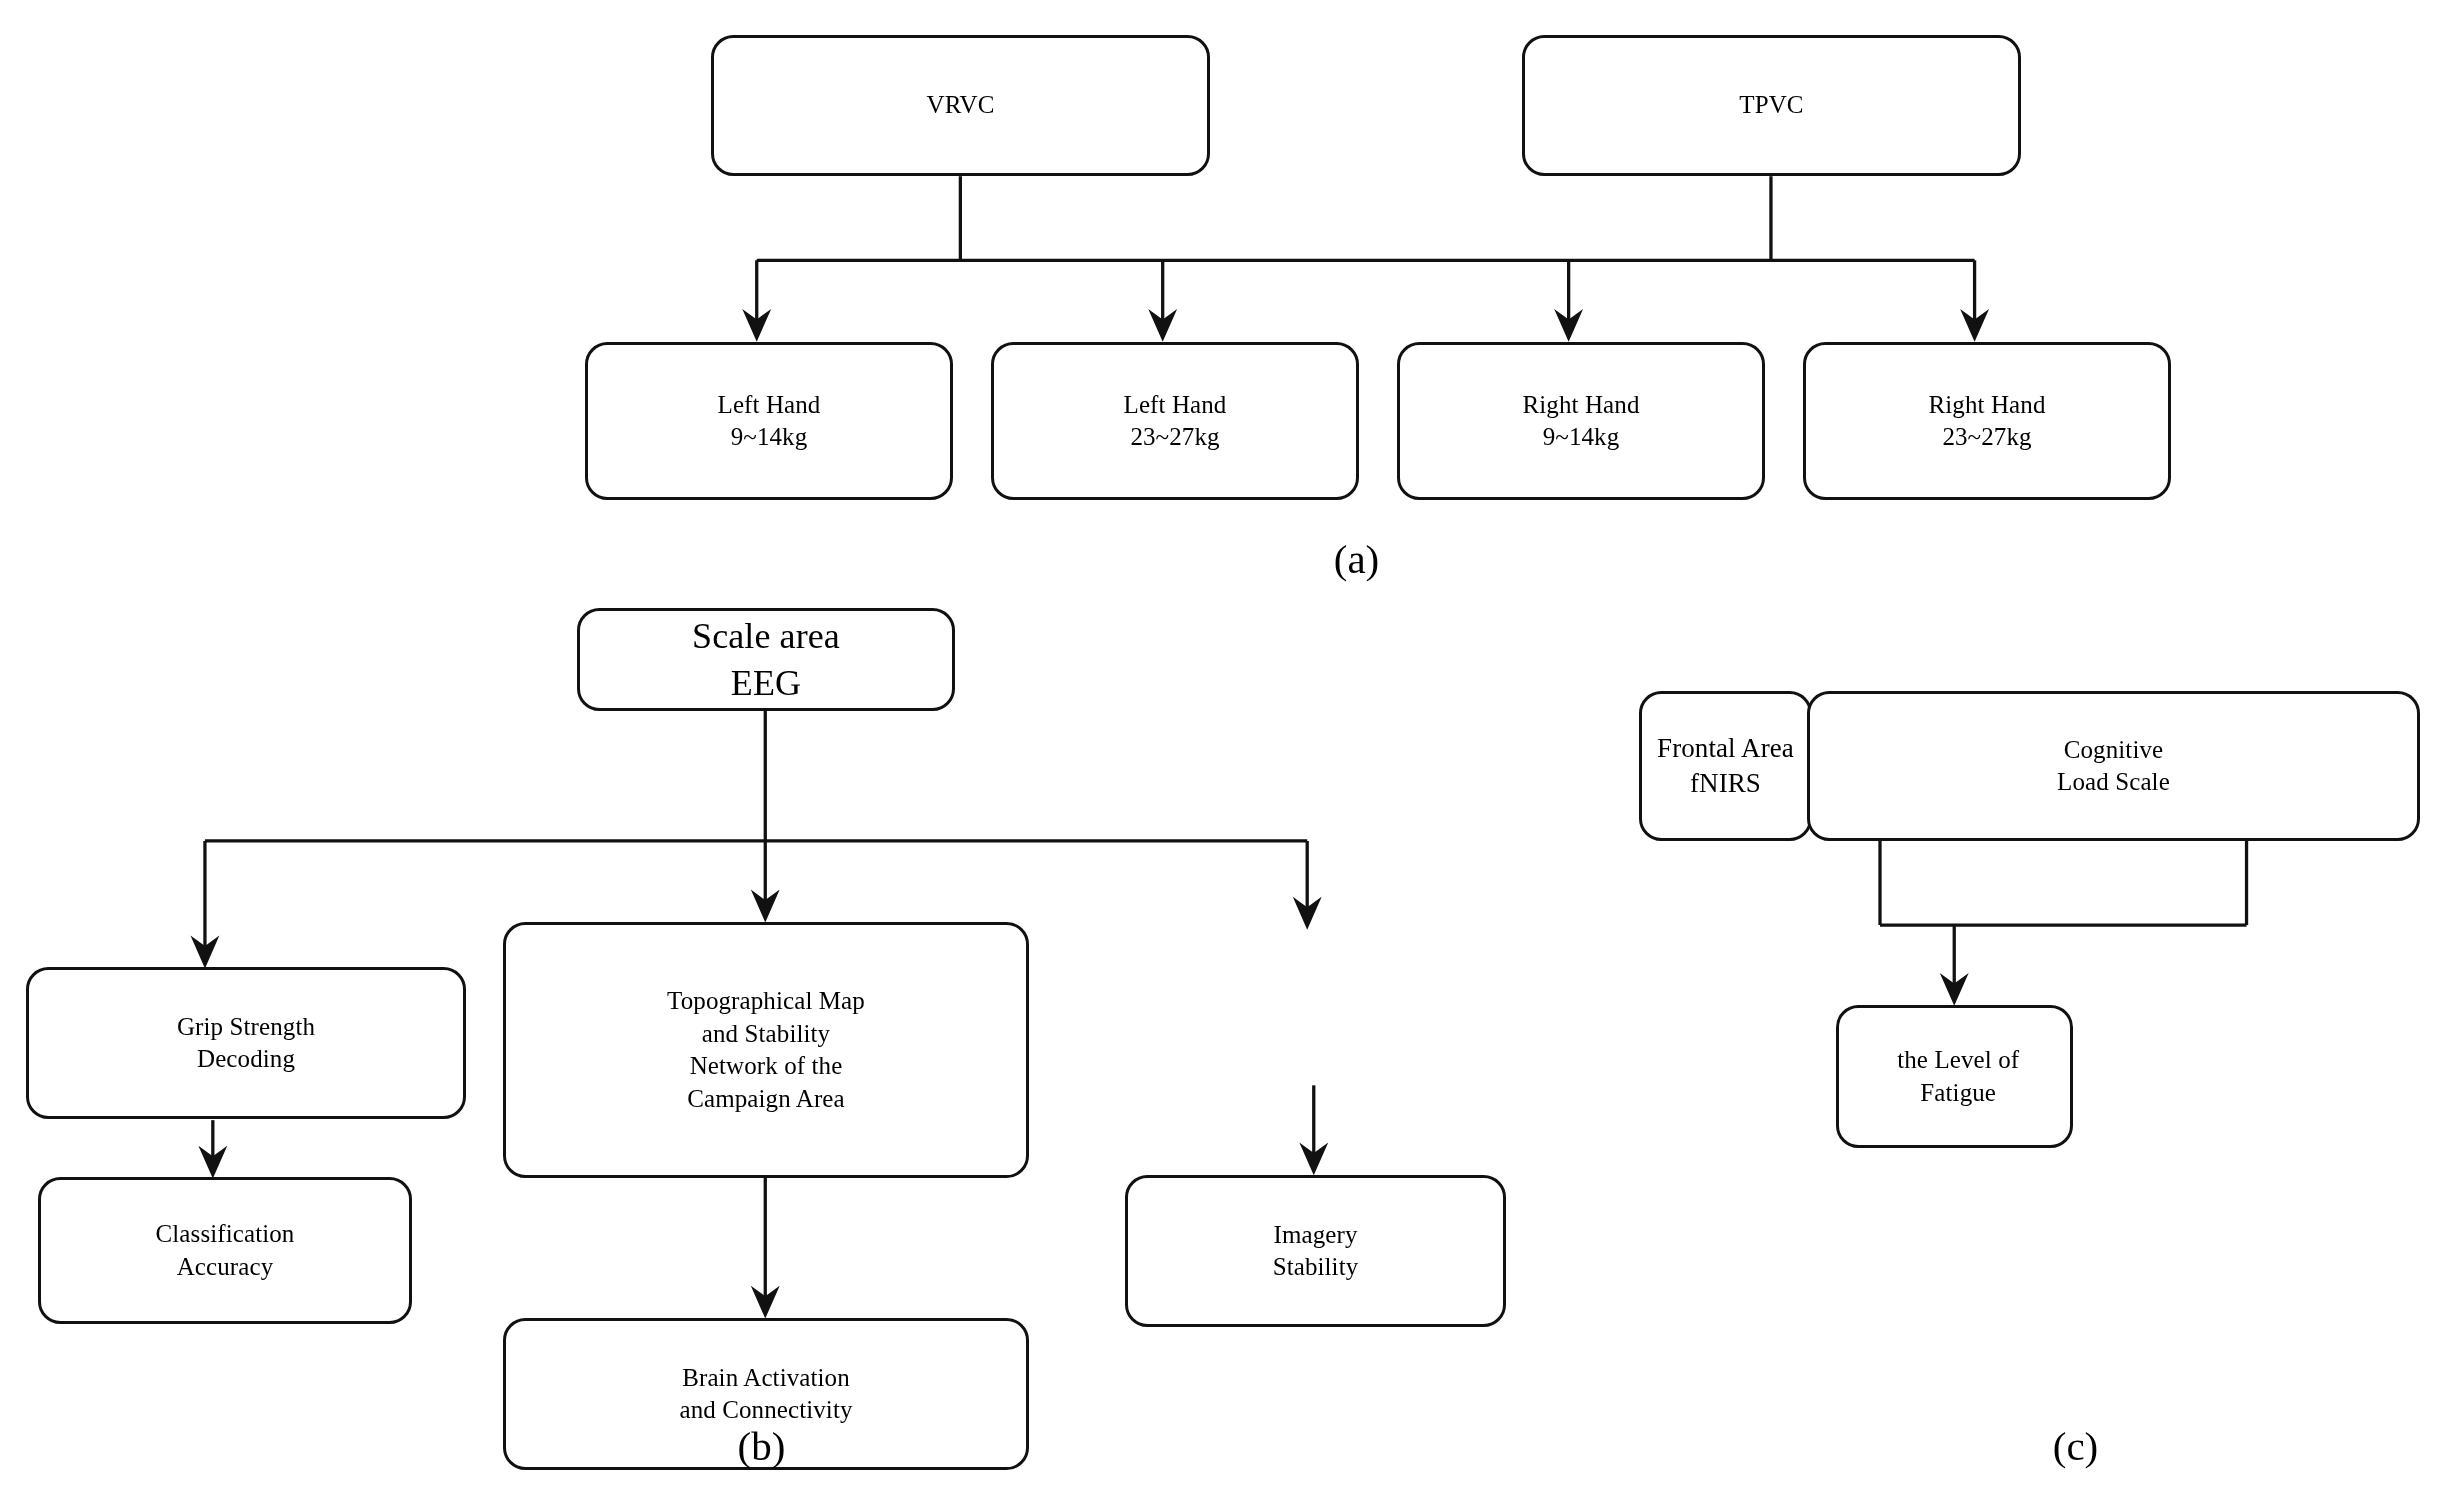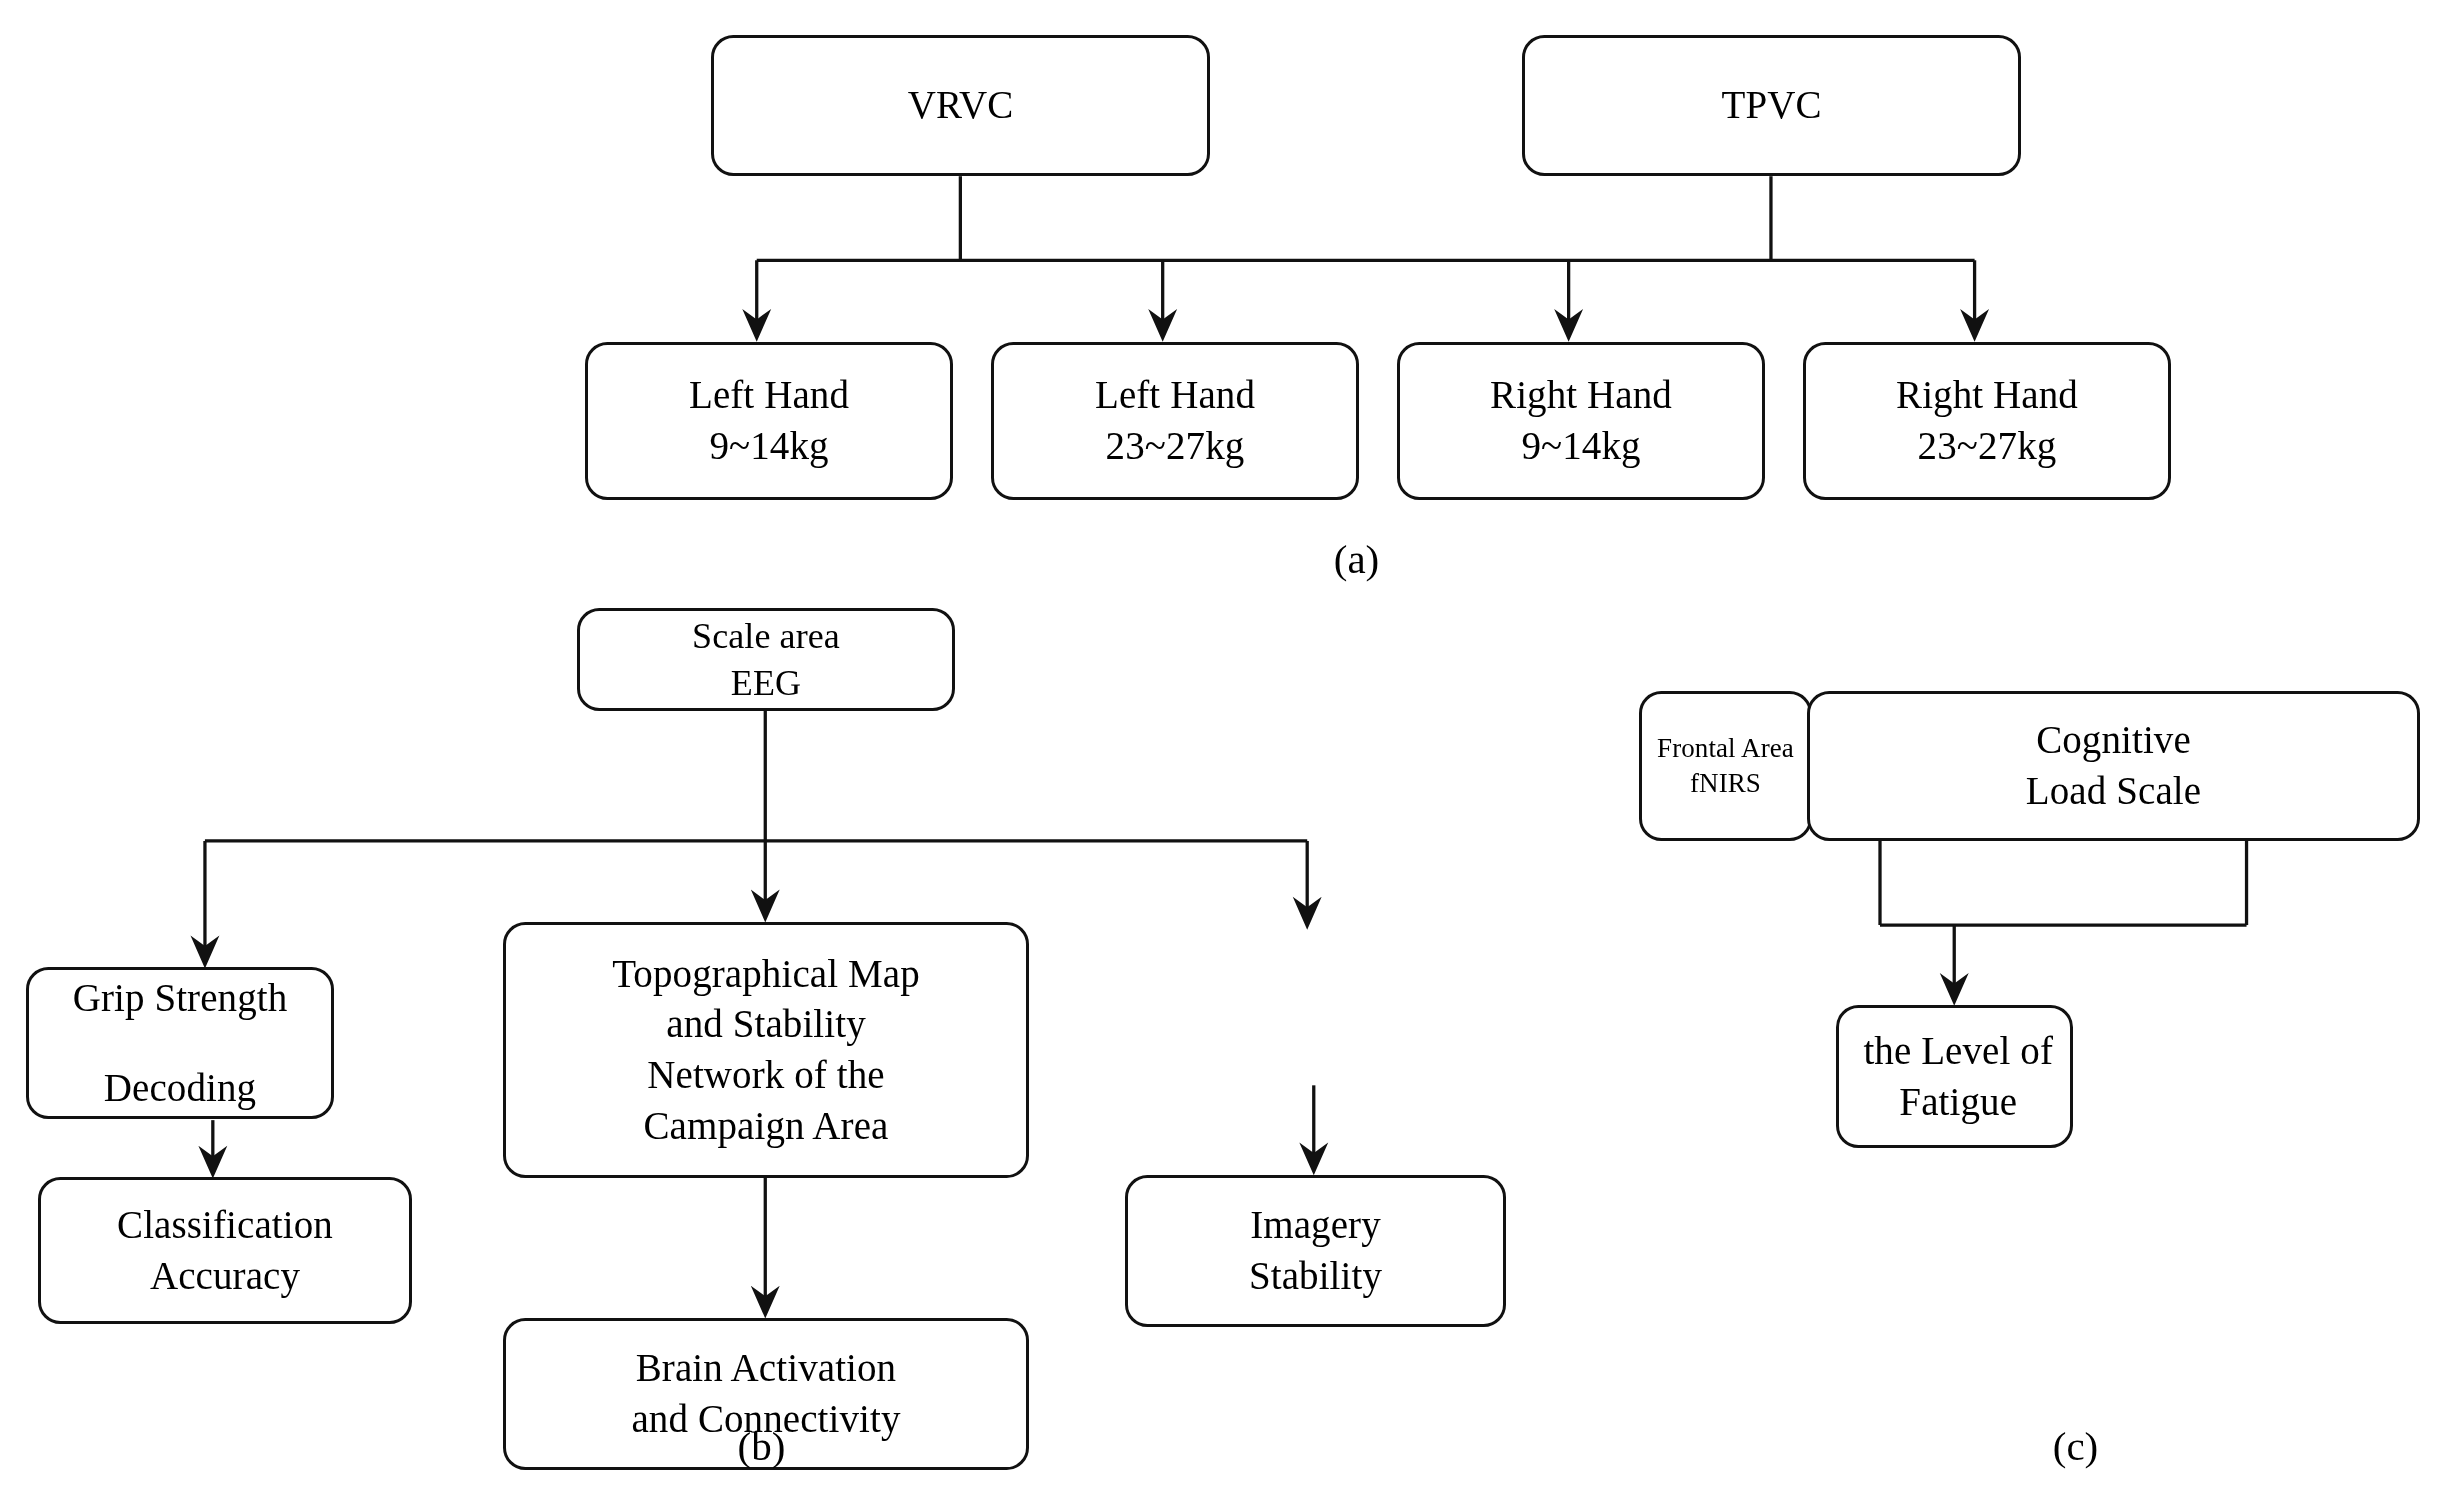--- a/index.html
+++ b/index.html
@@ -17,21 +17,21 @@
     box-sizing:border-box;
     border:3.3px solid #111111;
     border-radius:22.3px;
     background:#ffffff;
     display:flex;
     flex-direction:column;
     align-items:center;
     justify-content:center;
     text-align:center;
     line-height:1.30;
-    font-size:39px;
+    font-size:25px;
     letter-spacing:0.1px;
     padding:2.6px 6.6px;
   }
   .node .ln{display:block;white-space:nowrap;}
   .panel-label{
     position:absolute;
     font-size:41px;
     text-align:center;
     line-height:1;
   }
@@ -126,21 +126,21 @@
     <span class="ln">23~27kg</span>
   </div>
 
   <div class="panel-label" style="left:1291px;top:539px;width:131px;">(a)</div>
 
   <div class="node" style="left: 577px; top: 608px; width: 378px; height: 103px; font-size: 36px;">
     <span class="ln">Scale area</span>
     <span class="ln">EEG</span>
   </div>
 
-  <div class="node" style="left:26px;top:967px;width:308px;height:152px;justify-content:space-between;">
+  <div class="node" style="left:26px;top:967px;width:440px;height:152px;">
     <span class="ln">Grip Strength</span>
     <span class="ln">Decoding</span>
   </div>
 
   <div class="node" style="left:26px;top:1177px;width:374px;height:147px;margin-left:12px;">
     <span class="ln">Classification</span>
     <span class="ln">Accuracy</span>
   </div>
 
   <div class="node" style="left:503px;top:922px;width:526px;height:256px;">

